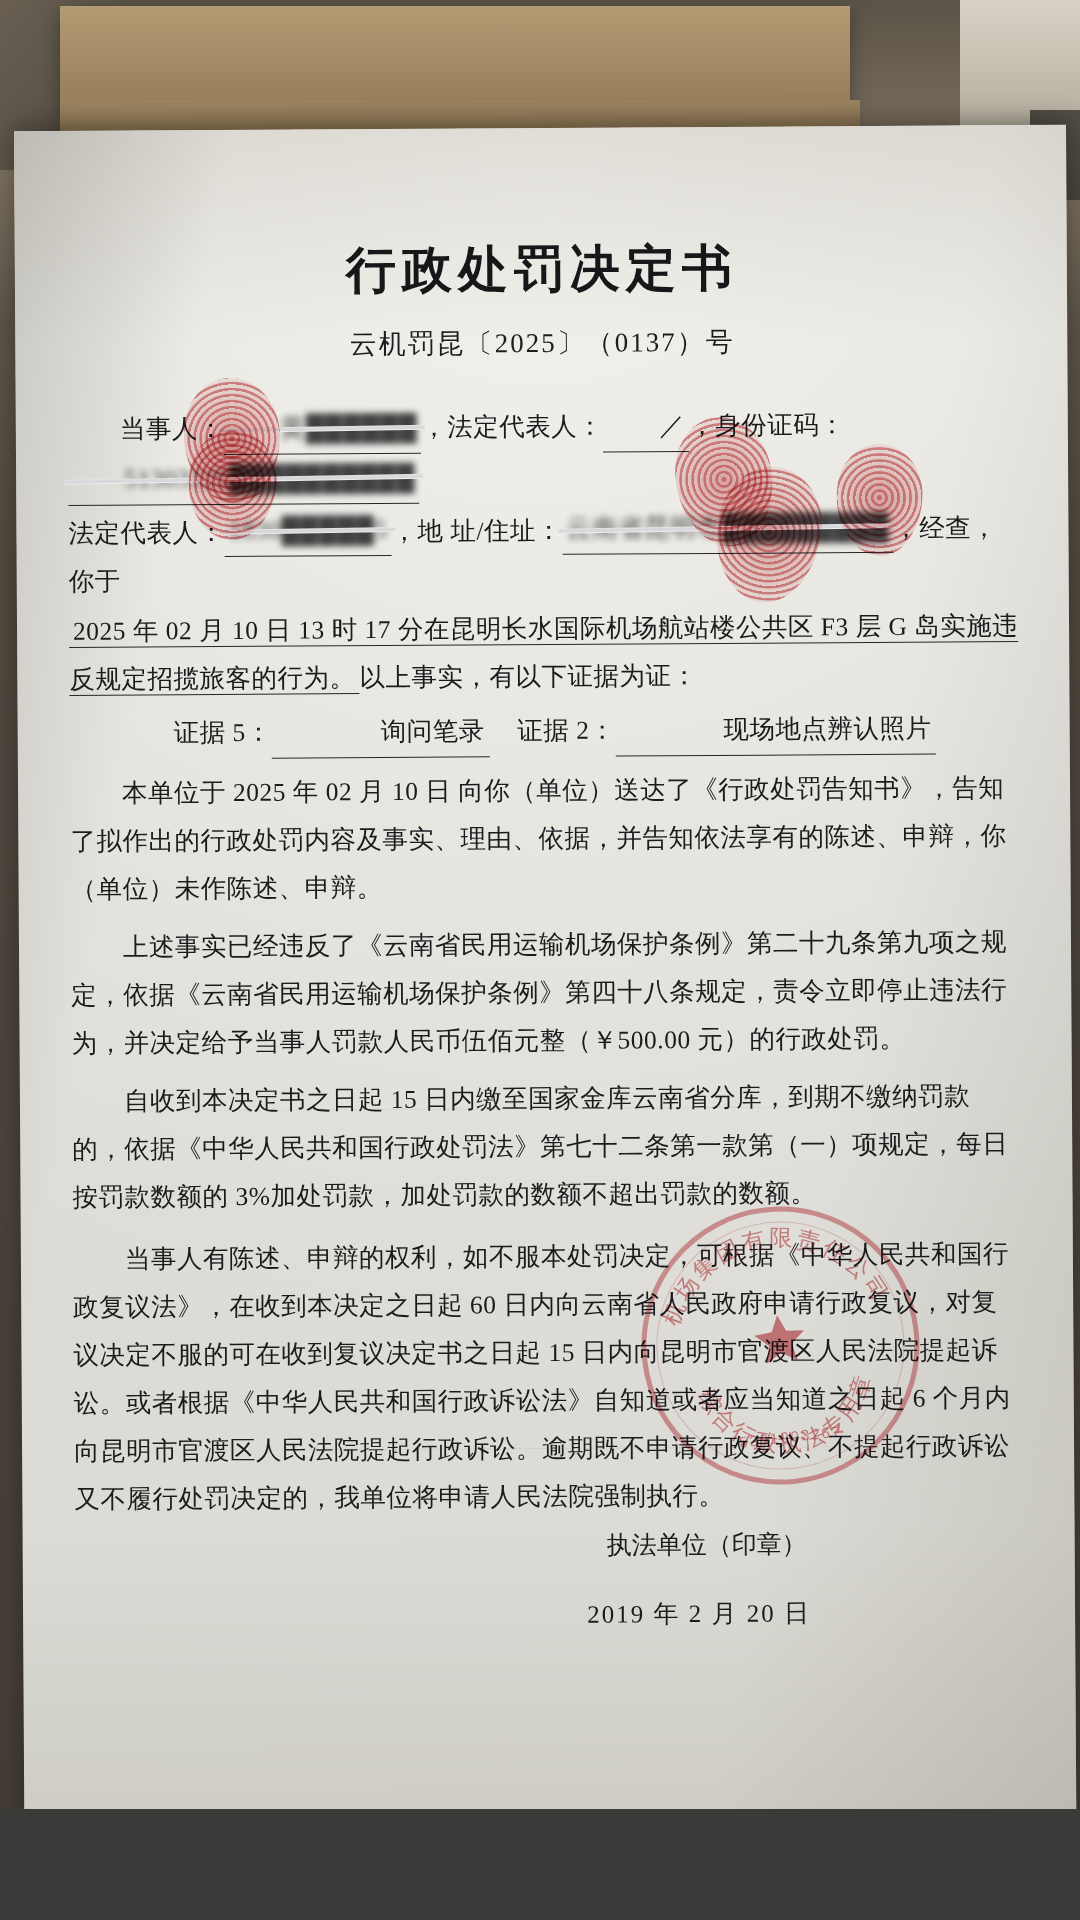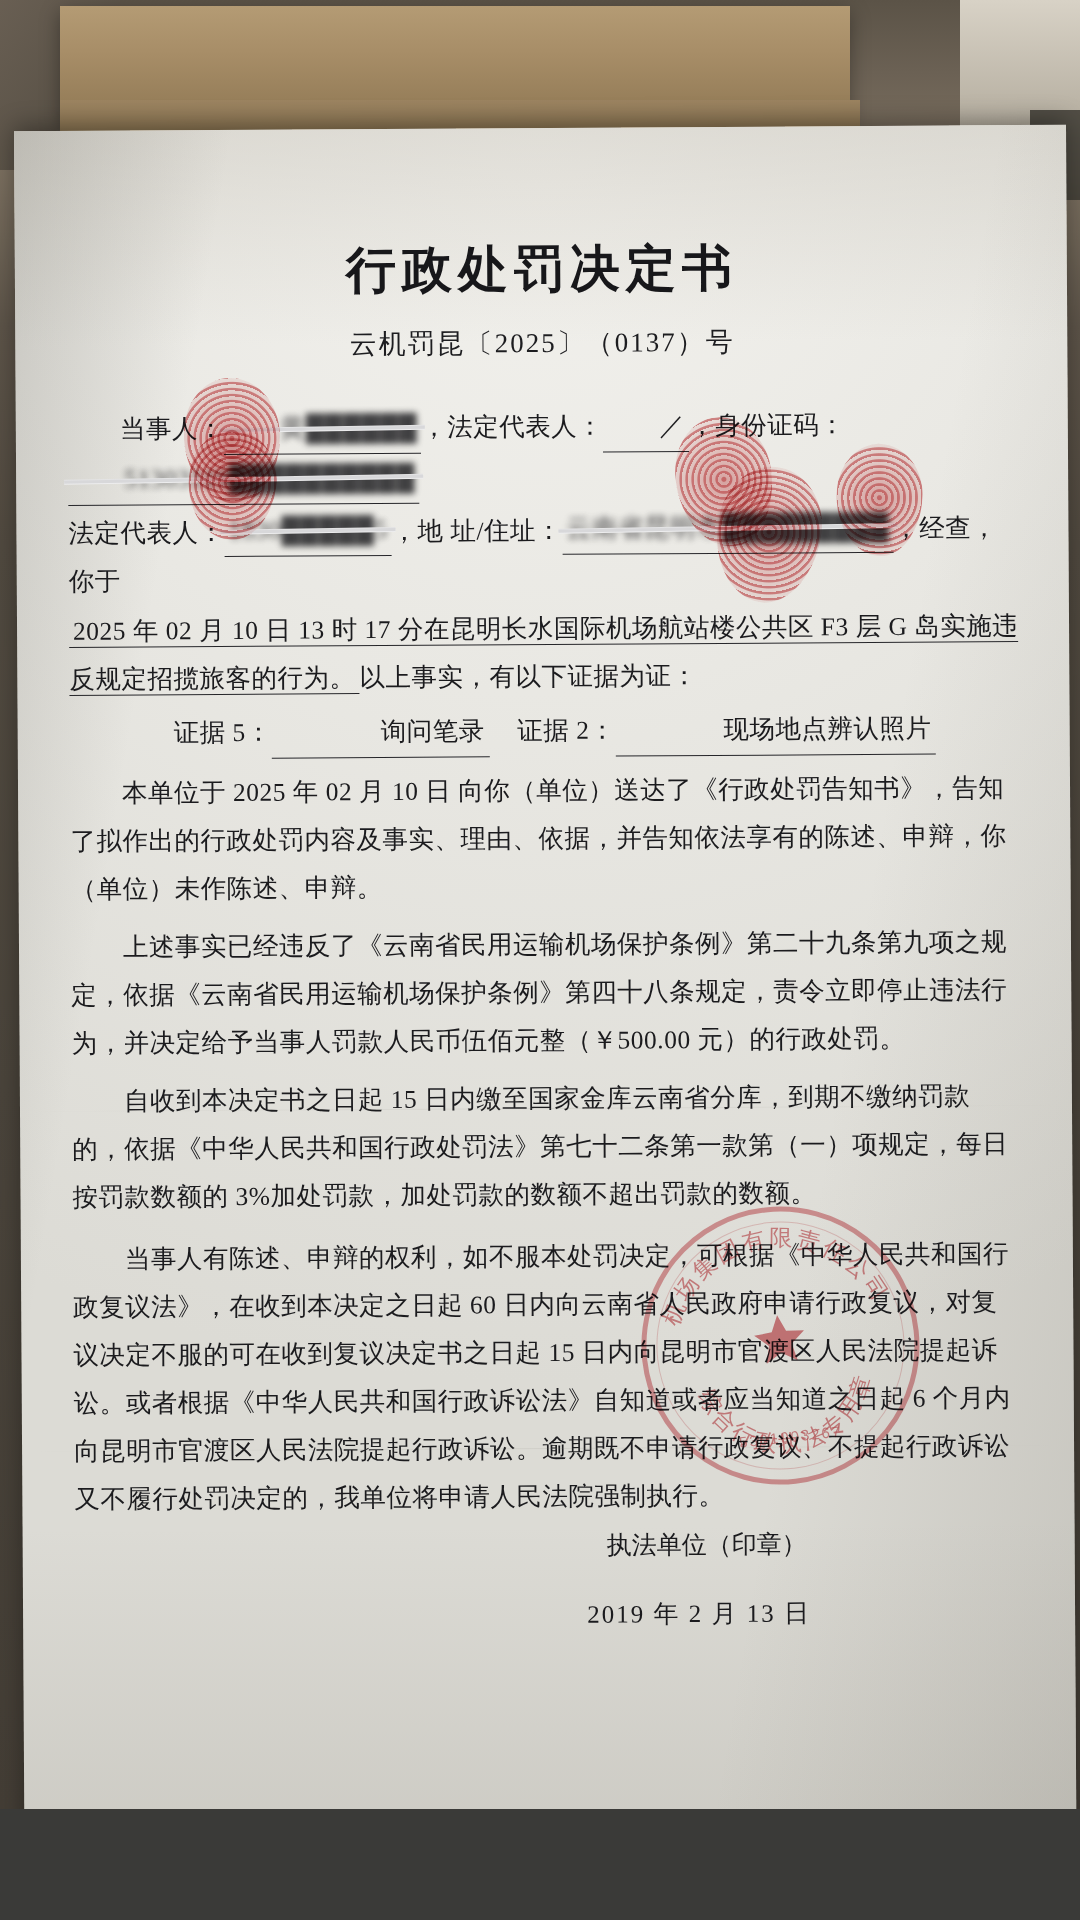--- a/index.html
+++ b/index.html
@@ -303,21 +303,21 @@
 
       <div class="signblock">
         <span>执法单位（印章）</span>
       </div>
 
       <div class="dateline">
         <span>2019</span>
         <span>年</span>
         <span>2</span>
         <span>月</span>
-        <span>13</span>
+        <span>20</span>
         <span>日</span>
       </div>
 
       <div class="seal" style="left: 620px; top: 1080px;">
         <svg class="seal-arc" viewBox="0 0 268 268">
           <defs>
             <path id="arcTop" d="M 28 140 A 106 106 0 0 1 240 140" fill="none"></path>
             <path id="arcBottom" d="M 44 150 A 90 90 0 0 0 224 150" fill="none"></path>
           </defs>
           <text fill="currentColor">

